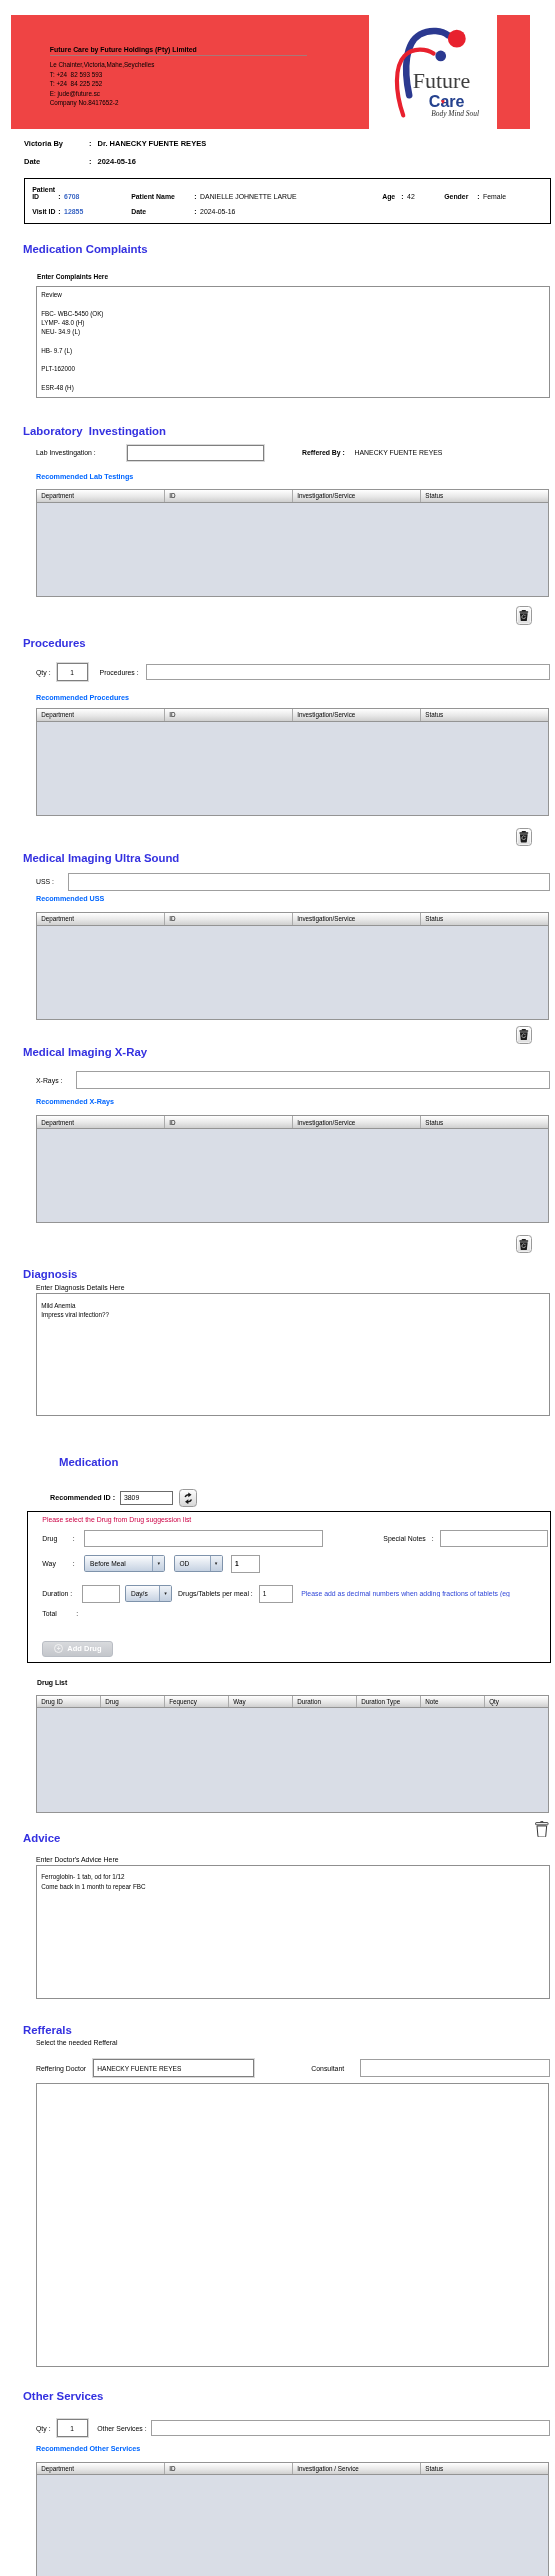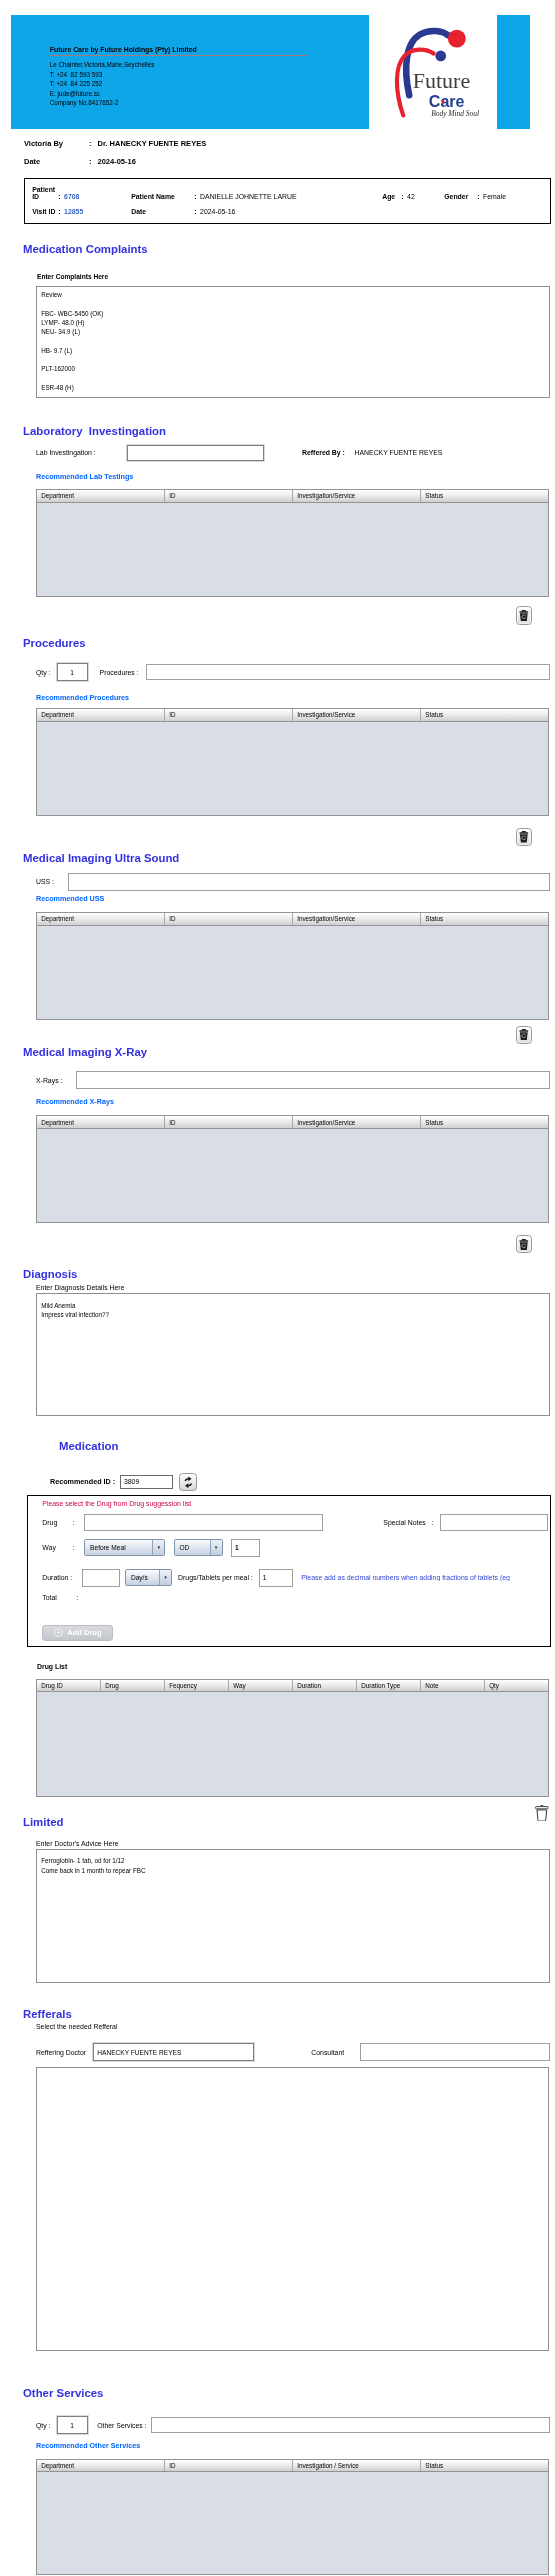--- a/index.html
+++ b/index.html
@@ -1,21 +1,21 @@
 <!DOCTYPE html>
 <html style="font-size:9.6px"><head>
 <meta charset="utf-8">
 <style>
   * { margin:0; padding:0; box-sizing:border-box; }
   body {
     width:556px; height:2576px; background:#ffffff; color:#000;
     font-family:"Liberation Sans", sans-serif; font-size:6.9px; position:relative; overflow:hidden;
   }
   
-  .header-card { margin:15px 0 0 10.8px; width:519px; height:114px; background:#0ea5e9; display:flex; }
+  .header-card { margin:15px 0 0 10.8px; width:519px; height:114px; background:#ef4444; display:flex; }
   .company-block { padding:31px 0 0 39px; }
   .company-name { font-size:6.9px; font-weight:bold; white-space:pre-wrap; }
   .company-underline { width:257px; border-bottom:1.2px solid #a87878; margin:1.8px 0 4.2px; }
   .hline { font-size:6.3px; line-height:9.6px; white-space:pre-wrap; }
   .logo-box { margin-left:auto; margin-right:33px; width:128px; height:114px; background:#ffffff; display:flex; align-items:center; justify-content:center; }
   
   .consult-row { margin:9.6px 0 0 24px; font-size:7.5px; font-weight:bold; }
   .consult-row .lbl { display:inline-block; width:65px; }
   .consult-row .val { margin-left:6px; }
   
@@ -77,21 +77,21 @@
     display:flex; align-items:center; justify-content:center; gap:4.2px; cursor:default; font-family:"Liberation Sans", sans-serif; }
   .plus-circle { width:9px; height:9px; border:0.9px solid #f2f2f2; border-radius:50%; color:#f2f2f2;
     display:flex; align-items:center; justify-content:center; font-size:6.6px; line-height:1; }
   .drug-list-label { margin-left:37px; font-size:6.9px; font-weight:bold; }
   
   .big-box { margin-left:36px; width:513px; height:284px; border:0.6px solid #909090; background:#fff; }
   
   .mt3{margin-top:1.8px;} .mt4{margin-top:2.4px;} .mt5{margin-top:3px;} .mt6{margin-top:3.6px;} .mt7{margin-top:4.2px;} .mt8{margin-top:12px;}
   .mt10{margin-top:6px;} .mt12{margin-top:7.2px;} .mt13{margin-top:7.8px;} .mt14{margin-top:8.4px;} .mt16{margin-top:9.6px;}
   .mt18{margin-top:10.8px;} .mt22{margin-top:13px;} .mt24{margin-top:14.3px;} .mt26{margin-top:15.5px;}
-  .mt28{margin-top:16.7px;} .mt30{margin-top:18px;} .mt32{margin-top:19px;} .mt36{margin-top:21.5px;} .mt38{margin-top:36px;} .mt42{margin-top:25px;} .mt46{margin-top:27.5px;} .mt48{margin-top:24px;padding-left:36px;}
+  .mt28{margin-top:16.7px;} .mt30{margin-top:18px;} .mt32{margin-top:19px;} .mt36{margin-top:21.5px;} .mt38{margin-top:23px;} .mt42{margin-top:25px;} .mt46{margin-top:27.5px;} .mt48{margin-top:40px;padding-left:36px;}
   .neg14{margin-bottom:-8.4px;}
 </style>
 </head>
 <body>
 
 <div class="header-card">
   <div class="company-block">
     <div class="company-name">Future Care by Future Holdings (Pty) Limited</div>
     <div class="company-underline"></div>
     <div class="hline">Le Chainter,Victoria,Mahe,Seychelles</div>
@@ -353,21 +353,21 @@
 
 <div class="trash-row mt12 neg14">
   <button class="trash-outline-btn">
     <svg width="13.7" height="16.7" viewBox="0 0 22 27">
       <path d="M8 2.2 C8 .3 14 .3 14 2.2" fill="none" stroke="#333" stroke-width="1.5"></path>
       <rect x="1" y="2.6" width="20" height="3.6" rx="0.8" fill="#fff" stroke="#333" stroke-width="1.5"></rect>
       <path d="M3.2 8 h15.6 l-1.5 16.6 a1.6 1.6 0 0 1 -1.6 1.4 H6.3 a1.6 1.6 0 0 1 -1.6 -1.4 Z" fill="#fff" stroke="#333" stroke-width="1.6"></path>
     </svg>
   </button>
 </div>
-<h2 class="sec">Limited</h2>
+<h2 class="sec">Advice</h2>
 <div class="sublabel-reg mt8">Enter Doctor's Advice Here</div>
 <textarea class="ta mt4" style="height: 134px; padding-top: 6px;">Ferroglobin- 1 tab, od for 1/12
 Come back in 1 month to repear FBC</textarea>
 
 <h2 class="sec mt42">Refferals</h2>
 <div class="sublabel-reg mt5">Select the needed Refferal</div>
 <div class="row mt22" style="width:514px;">
   <span class="flabel">Reffering Doctor</span>
   <input class="inp inp-3d" style="margin-left: 7.2px; width: 161px; height: 18px;" value="HANECKY FUENTE REYES">
   <span class="flabel" style="margin-left:57px;">Consultant</span>

